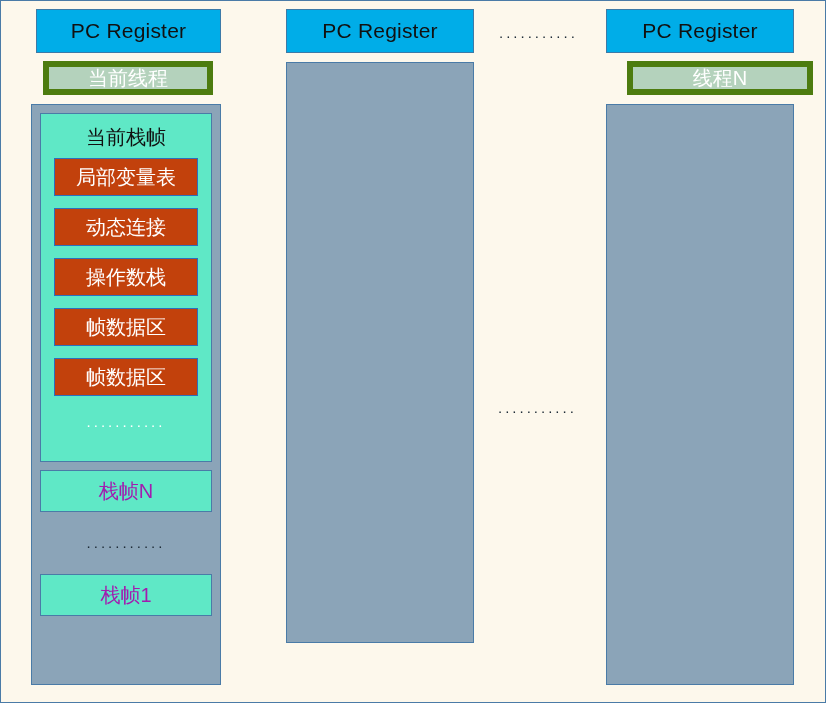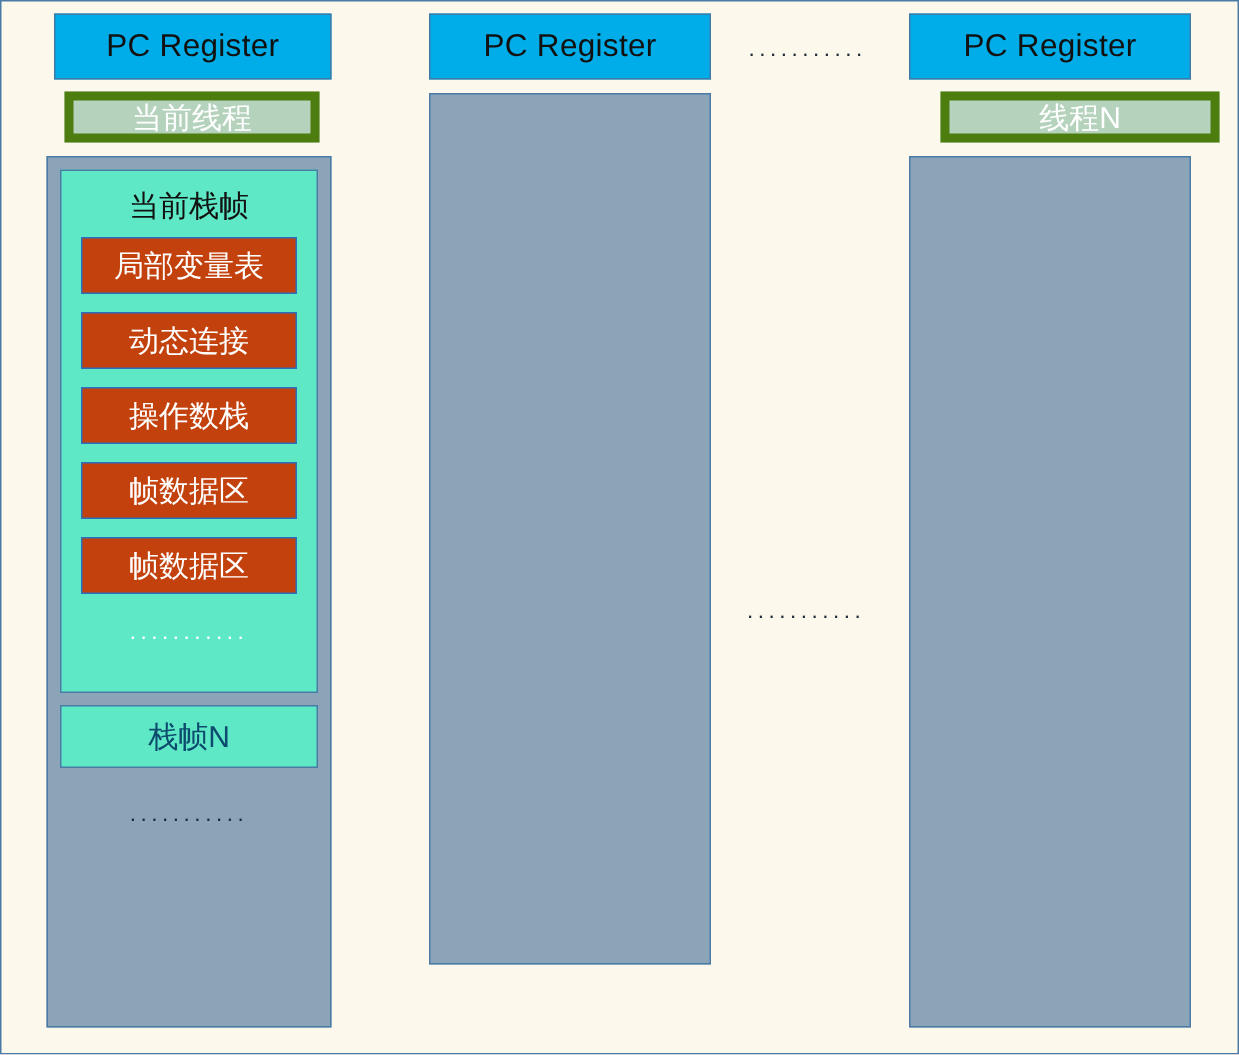--- a/index.html
+++ b/index.html
@@ -119,21 +119,21 @@
   .frame-box {
     height: 42px;
     margin-top: 8px;
     background: #5fe8c6;
     border: 1px solid #4a7ba7;
     box-sizing: border-box;
     display: flex;
     align-items: center;
     justify-content: center;
     font-size: 20px;
-    color: #0c4a6e;
+    color: #a21caf;
   }
   .gap-dots {
     height: 54px;
     display: flex;
     align-items: center;
     justify-content: center;
   }
 
   
   .col-ellipsis {
@@ -175,20 +175,21 @@
 
         <div class="dots-row dots-white">...........</div>
       </div>
 
       <div class="frame-box">栈帧N</div>
 
       <div class="gap-dots">
         <span class="dots-row dots-dark">...........</span>
       </div>
 
+      <div class="frame-box">栈帧1</div>
 
     </div>
   </div>
 
   <div class="thread-col col-2">
     <div class="pc-register">PC Register</div>
 
 
     <div class="stack-area"></div>
   </div>

